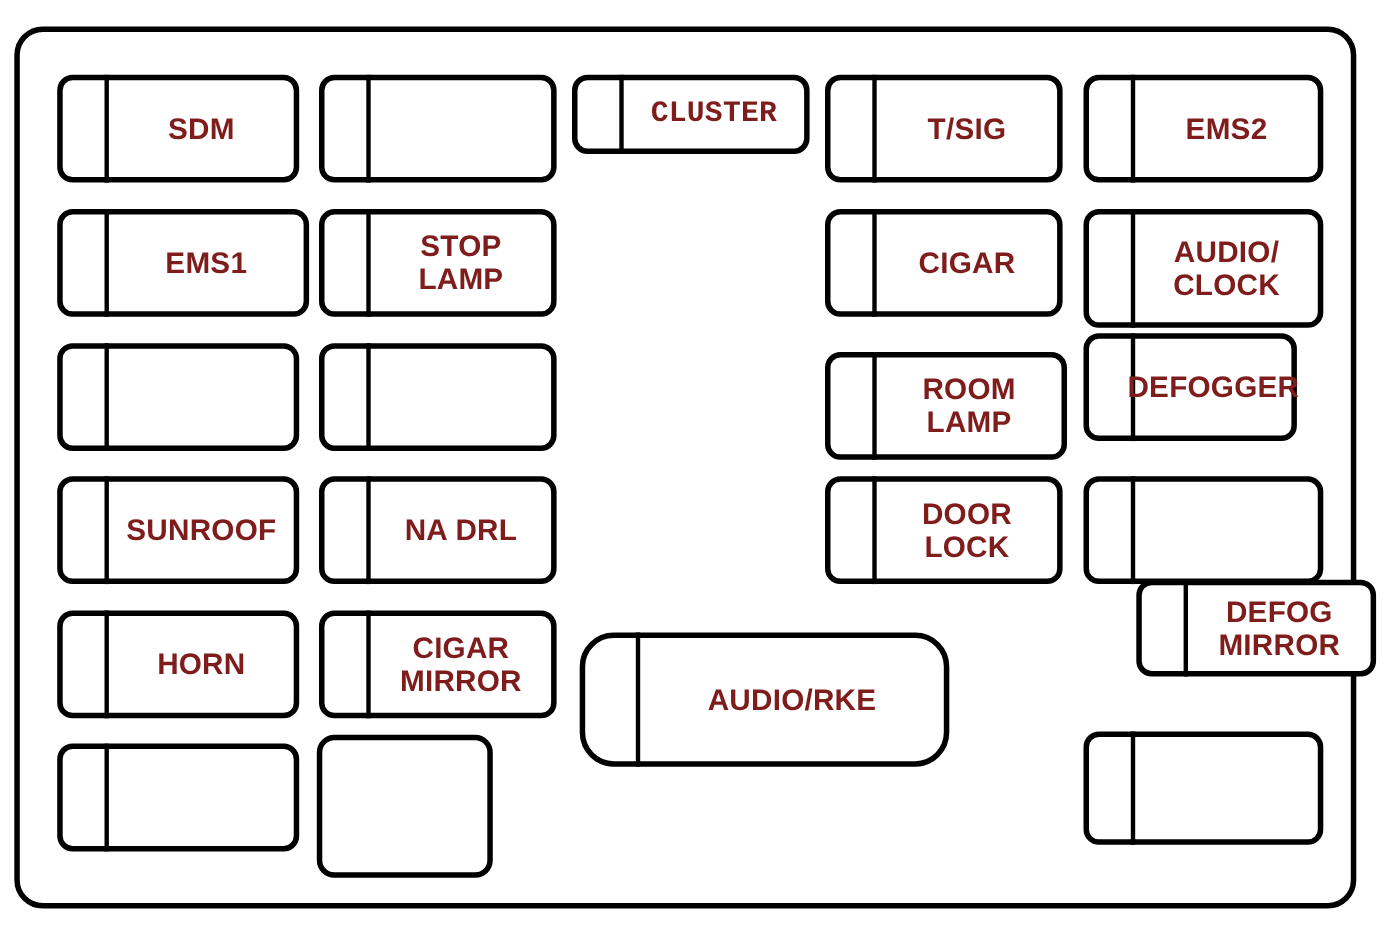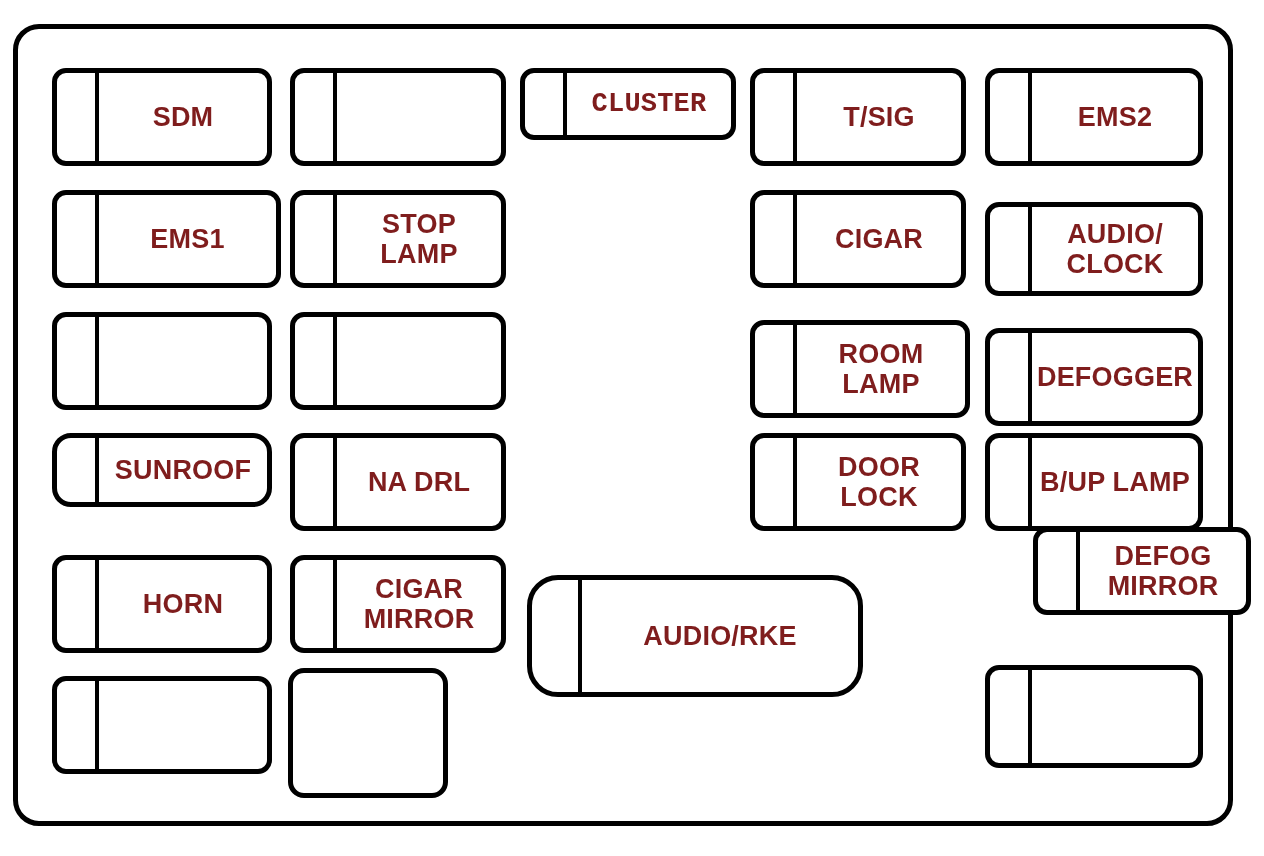--- a/index.html
+++ b/index.html
@@ -86,21 +86,21 @@
         <div class="divider"></div>
         <div class="label">SDM</div>
       </div>
       <div class="fuse" style="left: 52px; top: 190px; width: 229px; height: 98px; padding-left: 32px;">
         <div class="divider"></div>
         <div class="label">EMS1</div>
       </div>
       <div class="fuse" style="left: 52px; top: 312px; width: 220px; height: 98px;">
         <div class="divider"></div>
       </div>
-      <div class="fuse" style="left: 52px; top: 433px; width: 220px; height: 74px; border-radius: 19px;">
+      <div class="fuse" style="left: 52px; top: 433px; width: 220px; height: 98px;">
         <div class="divider"></div>
         <div class="label">SUNROOF</div>
       </div>
       <div class="fuse" style="left: 52px; top: 555px; width: 220px; height: 98px;">
         <div class="divider"></div>
         <div class="label">HORN</div>
       </div>
       <div class="fuse" style="left: 52px; top: 676px; width: 220px; height: 98px;">
         <div class="divider"></div>
         <div class="label"></div>
@@ -152,32 +152,31 @@
       </div>
       <div class="fuse" style="left: 750px; top: 433px; width: 216px; height: 98px;">
         <div class="divider"></div>
         <div class="label">DOOR
 LOCK</div>
       </div>
       <div class="fuse" style="left: 985px; top: 68px; width: 218px; height: 98px;">
         <div class="divider"></div>
         <div class="label">EMS2</div>
       </div>
-      <div class="fuse" style="left: 985px; top: 190px; width: 218px; height: 94px; margin-top: 12px;">
+      <div class="fuse" style="left: 985px; top: 190px; width: 218px; height: 108px;">
         <div class="divider"></div>
         <div class="label">AUDIO/
 CLOCK</div>
       </div>
-      <div class="fuse" style="left: 985px; top: 328px; width: 218px; height: 98px;">
+      <div class="fuse" style="left: 985px; top: 303px; width: 194px; height: 98px;">
         <div class="divider"></div>
         <div class="label">DEFOGGER</div>
       </div>
       <div class="fuse" style="left: 985px; top: 433px; width: 218px; height: 98px;">
         <div class="divider"></div>
-        <div class="label">B/UP LAMP</div>
       </div>
       <div class="fuse" style="left: 985px; top: 527px; width: 218px; height: 88px; margin-left: 48px;">
         <div class="divider"></div>
         <div class="label">DEFOG
 MIRROR</div>
       </div>
       <div class="fuse" style="left: 985px; top: 665px; width: 218px; height: 103px;">
         <div class="divider"></div>
         <div class="label"></div>
       </div>

